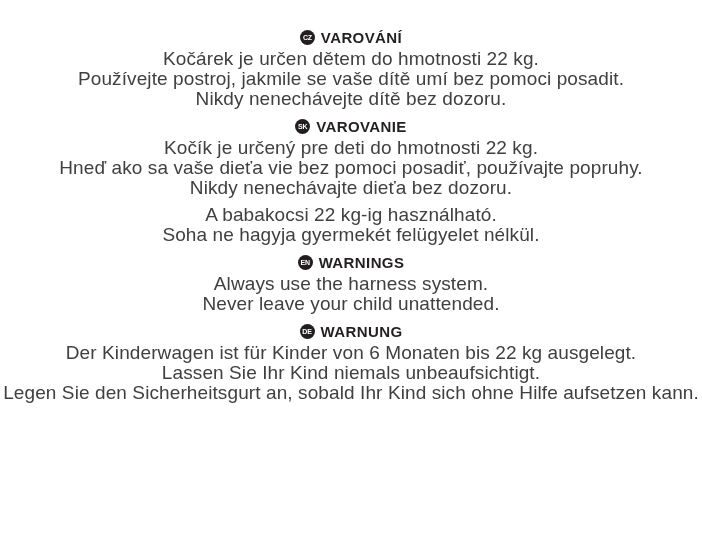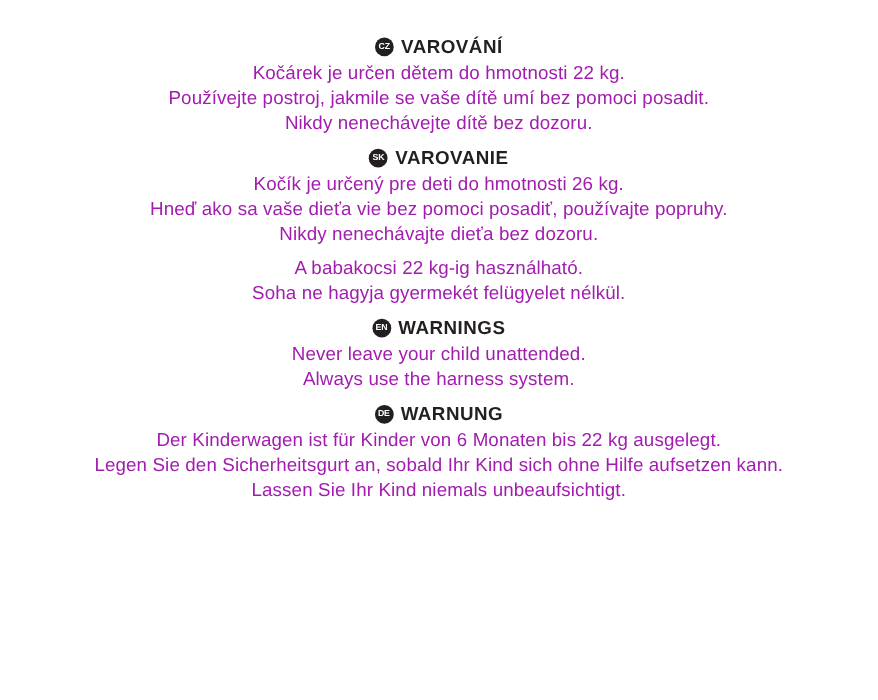--- a/index.html
+++ b/index.html
@@ -50,23 +50,23 @@
     flex: 0 0 auto;
   }
   .title {
     font-size: 15px;
     font-weight: bold;
     color: #231f20;
     letter-spacing: 0.4px;
   }
   .line {
     margin: 0;
-    font-size: 15px;
+    font-size: 19px;
     line-height: 20px;
-    color: #a21caf;
+    color: #404040;
     letter-spacing: 0.1px;
   }
 </style>
 </head>
 <body>
 
 <div class="page">
 
   <div class="section">
     <div class="heading">
@@ -76,43 +76,43 @@
     <p class="line">Kočárek je určen dětem do hmotnosti 22 kg.</p>
     <p class="line">Používejte postroj, jakmile se vaše dítě umí bez pomoci posadit.</p>
     <p class="line">Nikdy nenechávejte dítě bez dozoru.</p>
   </div>
 
   <div class="section">
     <div class="heading">
       <span class="badge">SK</span>
       <span class="title">VAROVANIE</span>
     </div>
-    <p class="line">Kočík je určený pre deti do hmotnosti 26 kg.</p>
+    <p class="line">Kočík je určený pre deti do hmotnosti 22 kg.</p>
     <p class="line">Hneď ako sa vaše dieťa vie bez pomoci posadiť, používajte popruhy.</p>
     <p class="line">Nikdy nenechávajte dieťa bez dozoru.</p>
   </div>
 
   <div class="section">
     <p class="line">A babakocsi 22 kg-ig használható.</p>
     <p class="line">Soha ne hagyja gyermekét felügyelet nélkül.</p>
   </div>
 
 
   <div class="section">
     <div class="heading">
       <span class="badge">EN</span>
       <span class="title">WARNINGS</span>
     </div>
+    <p class="line">Always use the harness system.</p>
     <p class="line">Never leave your child unattended.</p>
-    <p class="line">Always use the harness system.</p>
   </div>
 
   <div class="section">
     <div class="heading">
       <span class="badge">DE</span>
       <span class="title">WARNUNG</span>
     </div>
     <p class="line">Der Kinderwagen ist für Kinder von 6 Monaten bis 22 kg ausgelegt.</p>
+    <p class="line">Lassen Sie Ihr Kind niemals unbeaufsichtigt.</p>
     <p class="line">Legen Sie den Sicherheitsgurt an, sobald Ihr Kind sich ohne Hilfe aufsetzen kann.</p>
-    <p class="line">Lassen Sie Ihr Kind niemals unbeaufsichtigt.</p>
   </div>
 
 </div>
 
 </body></html>

